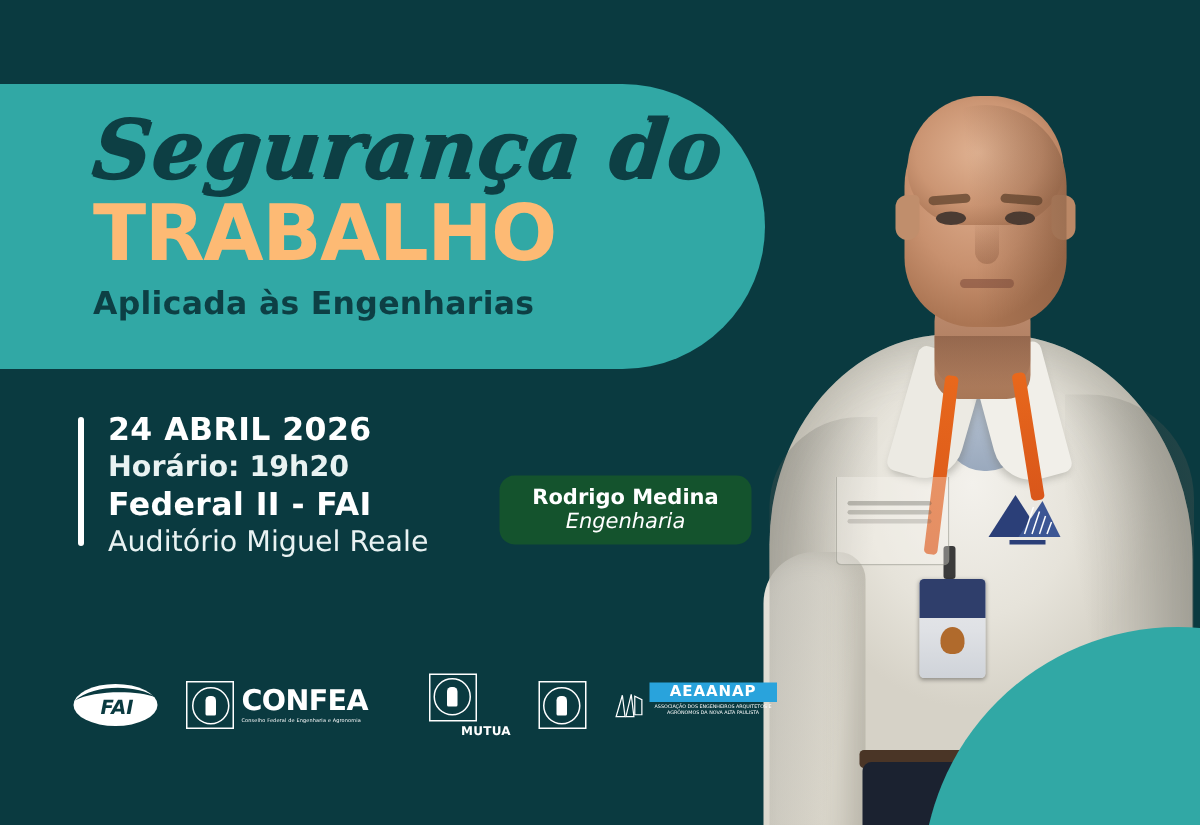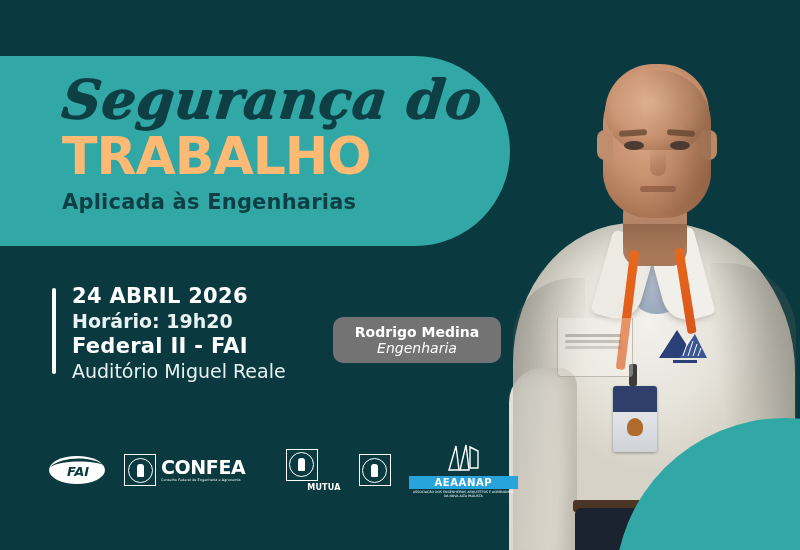--- a/index.html
+++ b/index.html
@@ -205,21 +205,21 @@
     margin:0 0 8px 0;
   }
   .sub-title{
     font-family:"DejaVu Sans", sans-serif;
     font-weight:700;font-size:21px;line-height:24px;
     color:#0d3f44;letter-spacing:.2px;margin:0;
   }
 
   
   .details{
-    position:absolute;left:52px;top:284px;padding-left:20px;
+    position:absolute;left:52px;top:274px;padding-left:20px;
   }
   .details:before{
     content:"";position:absolute;left:0;top:4px;
     width:4px;height:86px;background:#ffffff;border-radius:2px;
   }
   .d-date{
     font-family:"DejaVu Sans", sans-serif;
     font-weight:700;font-size:21px;line-height:25px;
     color:#ffffff;letter-spacing:.3px;
   }
@@ -233,21 +233,21 @@
     color:#ffffff;letter-spacing:.3px;
   }
   .d-room{
     font-family:"DejaVu Sans", sans-serif;
     font-weight:400;font-size:19px;line-height:24px;color:#e8f2f2;
   }
 
   
   .speaker-badge{
     position:absolute;left:333px;top:317px;width:168px;height:46px;
-    background:#737373;border-radius:10px;
+    background:#14532d;border-radius:10px;
     display:flex;flex-direction:column;align-items:center;justify-content:center;
   }
   .sp-name{
     font-family:"DejaVu Sans", sans-serif;
     font-weight:700;font-size:14px;line-height:16px;color:#ffffff;
   }
   .sp-role{
     font-family:"DejaVu Sans", sans-serif;
     font-style:italic;font-weight:400;font-size:14px;line-height:16px;color:#ffffff;
   }
@@ -285,21 +285,21 @@
   }
   .crea-sub{
     font-family:"DejaVu Sans", sans-serif;font-weight:400;
     font-size:3.3px;line-height:4.4px;color:#ffffff;letter-spacing:.1px;
   }
   .mutua-wrap{display:flex;flex-direction:column;align-items:center;gap:2px;}
   .mutua-name{
     font-family:"DejaVu Sans", sans-serif;font-weight:700;
     font-size:8px;line-height:9px;color:#ffffff;letter-spacing:.2px;margin-left:44px;
   }
-  .aeaanap-wrap{display:flex;align-items:center;gap:4px;flex-direction:column;}
+  .aeaanap-wrap{display:flex;align-items:flex-start;gap:4px;}
   .aeaanap-mark{position:relative;width:34px;height:30px;}
   .aeaanap-text{display:flex;flex-direction:column;}
   .aeaanap-name{
     background:#29a3dc;color:#ffffff;
     font-family:"DejaVu Sans", sans-serif;font-weight:700;
     font-size:10px;line-height:13px;letter-spacing:.6px;
     padding:0 5px;text-align:center;
   }
   .aeaanap-sub{
     font-family:"DejaVu Sans", sans-serif;font-weight:400;

